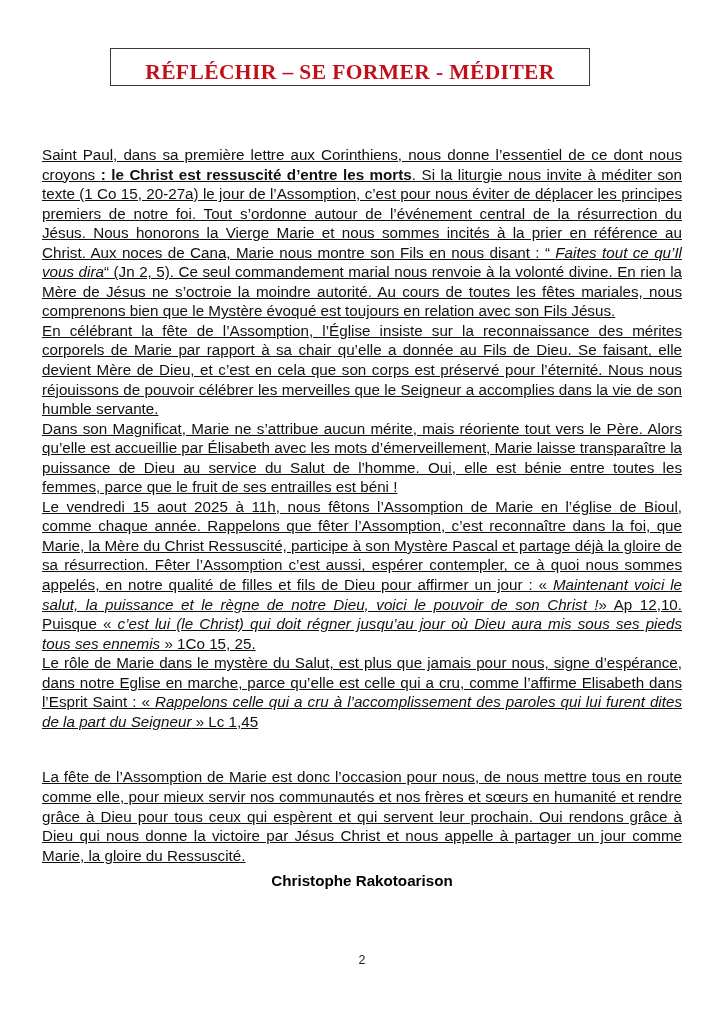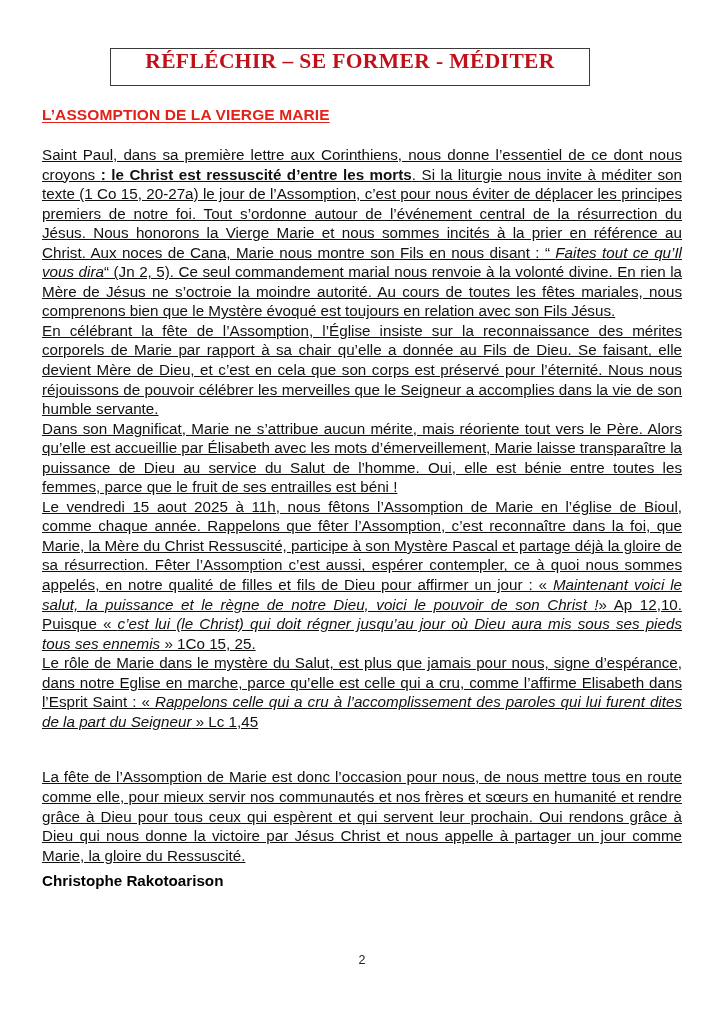--- a/index.html
+++ b/index.html
@@ -28,21 +28,21 @@
   .banner {
     position: absolute;
     left: 110px;
     top: 48px;
     width: 480px;
     height: 38px;
     border: 1px solid #3a3a3a;
     box-sizing: border-box;
     background: #ffffff;
     display: flex;
-    align-items: flex-start;
+    align-items: flex-end;
     justify-content: center;
   }
   .banner-title {
     font-family: "Liberation Serif", "DejaVu Serif", serif;
     font-weight: bold;
     font-size: 21.5px;
     letter-spacing: 0.4px;
     color: #C0111B;
     white-space: nowrap;
   }
@@ -82,21 +82,21 @@
   .para b, .para .b { font-weight: bold; }
   .para i, .para .i { font-style: italic; }
   .spacer-block {
     height: 36px;
   }
 
   .signature {
     font-size: 15.2px;
     line-height: 19.55px;
     font-weight: bold;
-    text-align: left;
+    text-align: center;
     margin: 0;
     padding-top: 6px;
   }
 
   
   .page-number {
     position: absolute;
     left: 0;
     top: 953px;
     width: 724px;
@@ -107,21 +107,20 @@
 </style>
 </head>
 <body>
 
 <div class="page">
 
   <div class="banner">
     <div class="banner-title">RÉFLÉCHIR – SE FORMER - MÉDITER</div>
   </div>
 
-  <div class="section-heading">L’ASSOMPTION DE LA VIERGE MARIE</div>
 
   <div class="body-col">
 
     <p class="para"><span>Saint Paul, dans sa première lettre aux Corinthiens, nous donne l’essentiel de ce dont nous croyons </span><b class="b">: le Christ est ressuscité d’entre les morts</b><span>. Si la liturgie nous invite à méditer son texte (1 Co 15, 20-27a) le jour de l’Assomption, c’est pour nous éviter de déplacer les principes premiers de notre foi. Tout s’ordonne autour de l’événement central de la résurrection du Jésus. Nous honorons la Vierge Marie et nous sommes incités à la prier en référence au Christ. Aux noces de Cana, Marie nous montre son Fils en nous disant : “ </span><i class="i">Faites tout ce qu’Il vous dira</i><span>“ (Jn 2, 5). Ce seul commandement marial nous renvoie à la volonté divine. En rien la Mère de Jésus ne s’octroie la moindre autorité. Au cours de toutes les fêtes mariales, nous comprenons bien que le Mystère évoqué est toujours en relation avec son Fils Jésus.</span></p>
 
     <p class="para">En célébrant la fête de l’Assomption, l’Église insiste sur la reconnaissance des mérites corporels de Marie par rapport à sa chair qu’elle a donnée au Fils de Dieu. Se faisant, elle devient Mère de Dieu, et c’est en cela que son corps est préservé pour l’éternité. Nous nous réjouissons de pouvoir célébrer les merveilles que le Seigneur a accomplies dans la vie de son humble servante.</p>
 
     <p class="para">Dans son Magnificat, Marie ne s’attribue aucun mérite, mais réoriente tout vers le Père. Alors qu’elle est accueillie par Élisabeth avec les mots d’émerveillement, Marie laisse transparaître la puissance de Dieu au service du Salut de l’homme. Oui, elle est bénie entre toutes les femmes, parce que le fruit de ses entrailles est béni !</p>
 
     <p class="para"><span>Le vendredi 15 aout 2025 à 11h, nous fêtons l’Assomption de Marie en l’église de Bioul, comme chaque année. Rappelons que fêter l’Assomption, c’est reconnaître dans la foi, que Marie, la Mère du Christ Ressuscité, participe à son Mystère Pascal et partage déjà la gloire de sa résurrection. Fêter l’Assomption c’est aussi, espérer contempler, ce à quoi nous sommes appelés, en notre qualité de filles et fils de Dieu pour affirmer un jour : « </span><i class="i">Maintenant voici le salut, la puissance et le règne de notre Dieu, voici le pouvoir de son Christ !</i><span>» Ap 12,10. Puisque « </span><i class="i">c’est lui (le Christ) qui doit régner jusqu’au jour où Dieu aura mis sous ses pieds tous ses ennemis</i><span> » 1Co 15, 25.</span></p>

